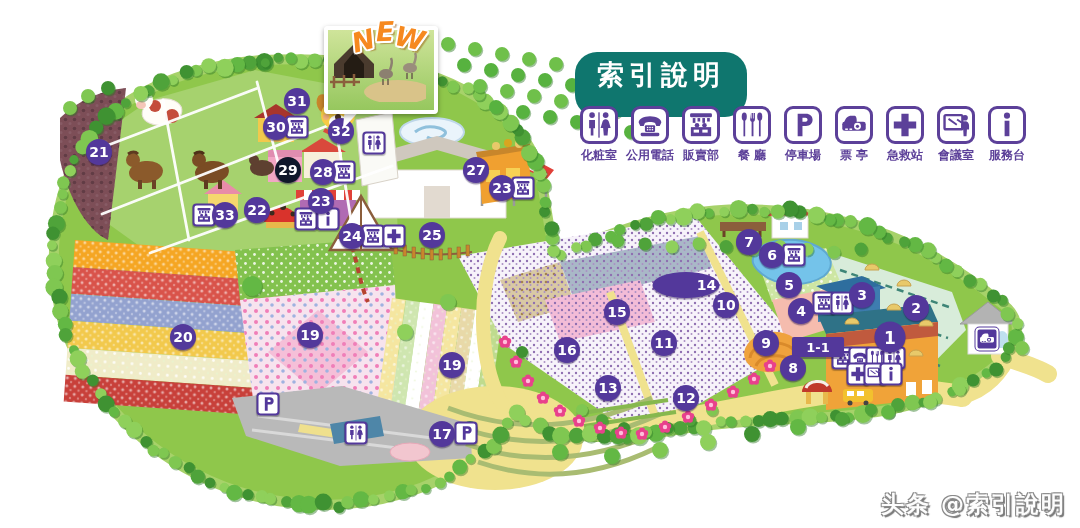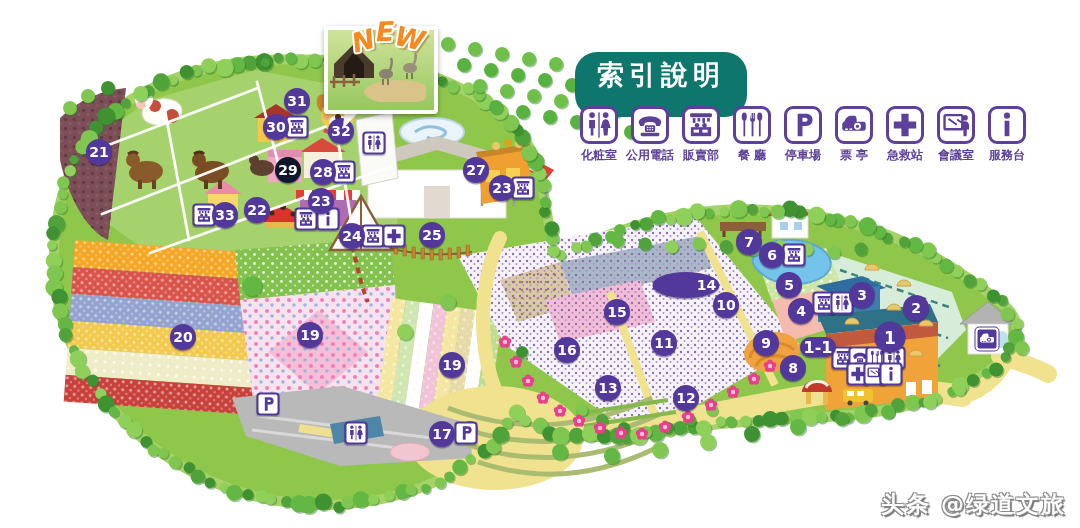--- a/index.html
+++ b/index.html
@@ -5,21 +5,21 @@
   html,body{margin:0;padding:0;background:#fff;}
   .stage{position:relative;width:1080px;height:528px;background:#ffffff;overflow:hidden;
          font-family:"DejaVu Sans","Liberation Sans",sans-serif;}
   .stage svg.terrain{position:absolute;left:0;top:0;}
 
   
   .marker{position:absolute;transform:translate(-50%,-50%);width:26px;height:26px;border-radius:50%;
           background:#53389B;color:#fff;display:flex;align-items:center;justify-content:center;
           font-size:14px;font-weight:bold;box-shadow:0 1.5px 1px rgba(40,20,80,.45);z-index:30;}
   .marker.big{width:31px;height:31px;font-size:17px;}
-  .marker.pill{width:36px;height:20px;border-radius:10px;font-size:16px;}
+  .marker.pill{width:52px;height:20px;border-radius:2px;font-size:13px;}
 
   
   .badge{position:absolute;transform:translate(-50%,-50%);width:19px;height:19px;border-radius:4px;
          background:#fff;border:2px solid #53389B;display:flex;align-items:center;justify-content:center;
          box-shadow:0 1px 1px rgba(0,0,0,.25);z-index:25;}
   .badge.solid{background:#53389B;border-color:#fff;box-shadow:0 0 0 1px #53389B;}
 
   
   .legend{position:absolute;left:575px;top:52px;z-index:40;}
   .legend-title{display:inline-block;background:#0f766e;color:#fff;font-size:27px;font-weight:bold;
@@ -1372,14 +1372,14 @@
       <circle cx="14.6" cy="13" r="2.6" fill="#53389B"></circle>
           <circle cx="14.6" cy="13" r="1.2"></circle>
       <g fill="#53389B">
             <rect x="5.4" y="14.6" width="2" height="1.1"></rect>
             <rect x="8.6" y="14.6" width="2" height="1.1"></rect>
           </g>
         </svg>
       </div>
     </div>
 
-  <div class="watermark">头条 @绿道文旅</div>
+  <div class="watermark">头条 @索引說明</div>
 </div>
 
 </body></html>

